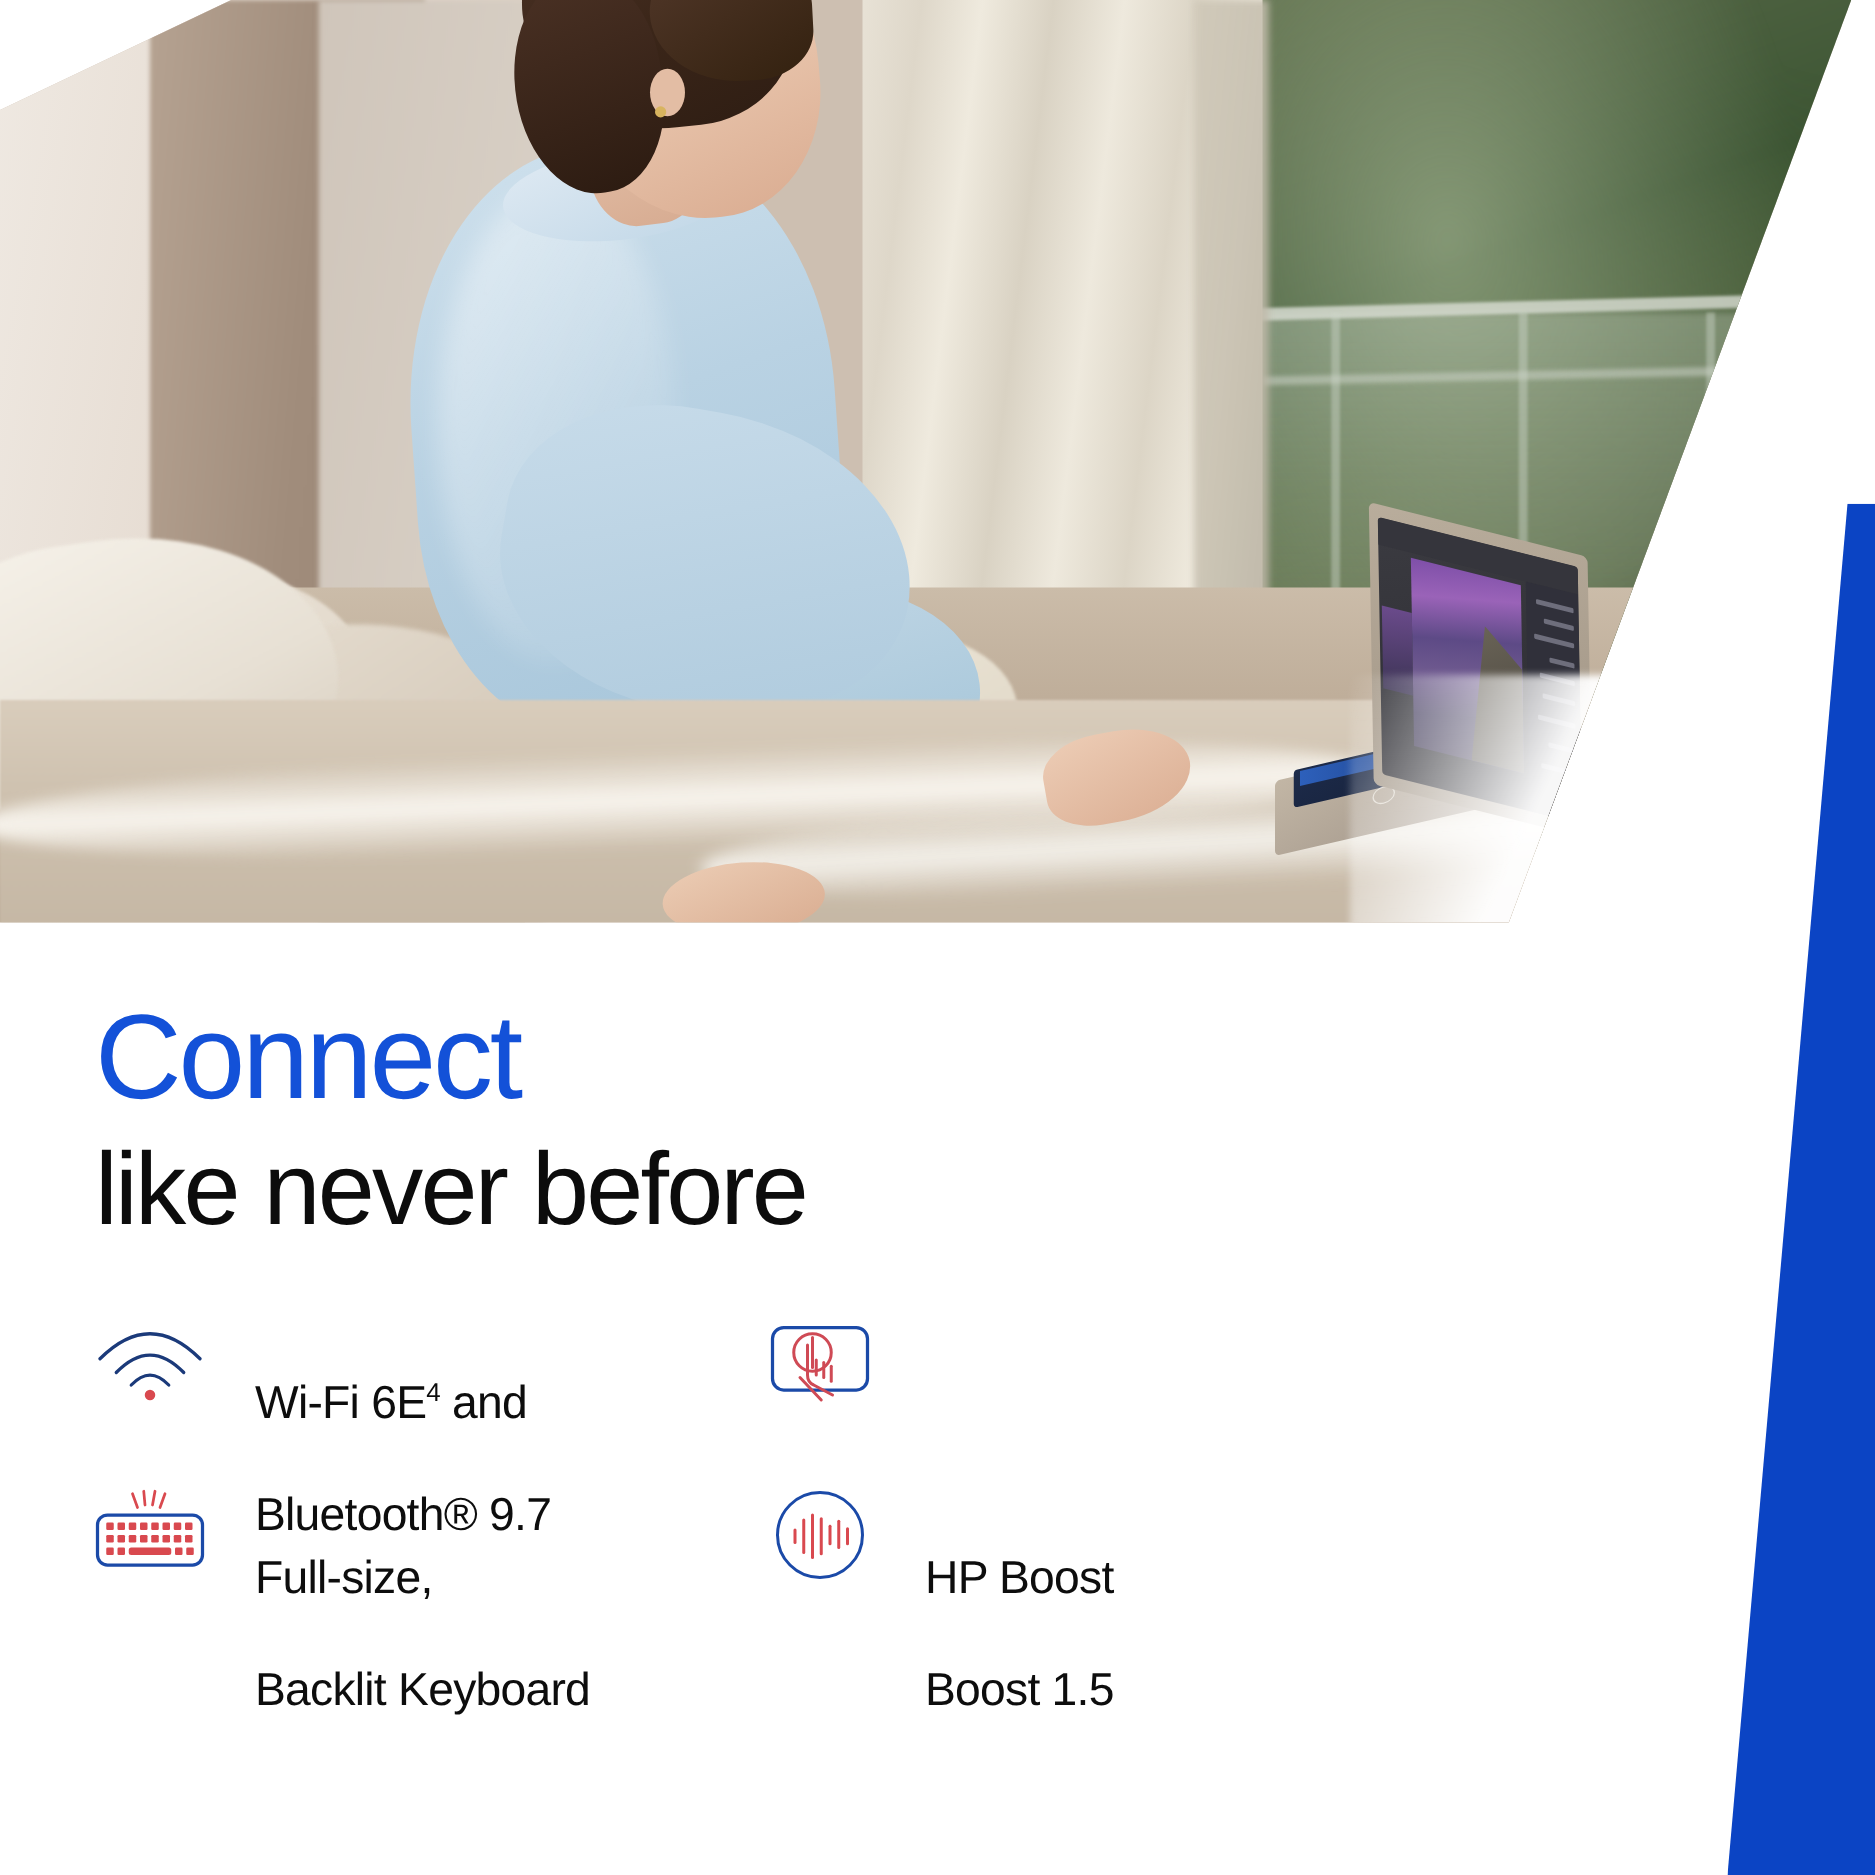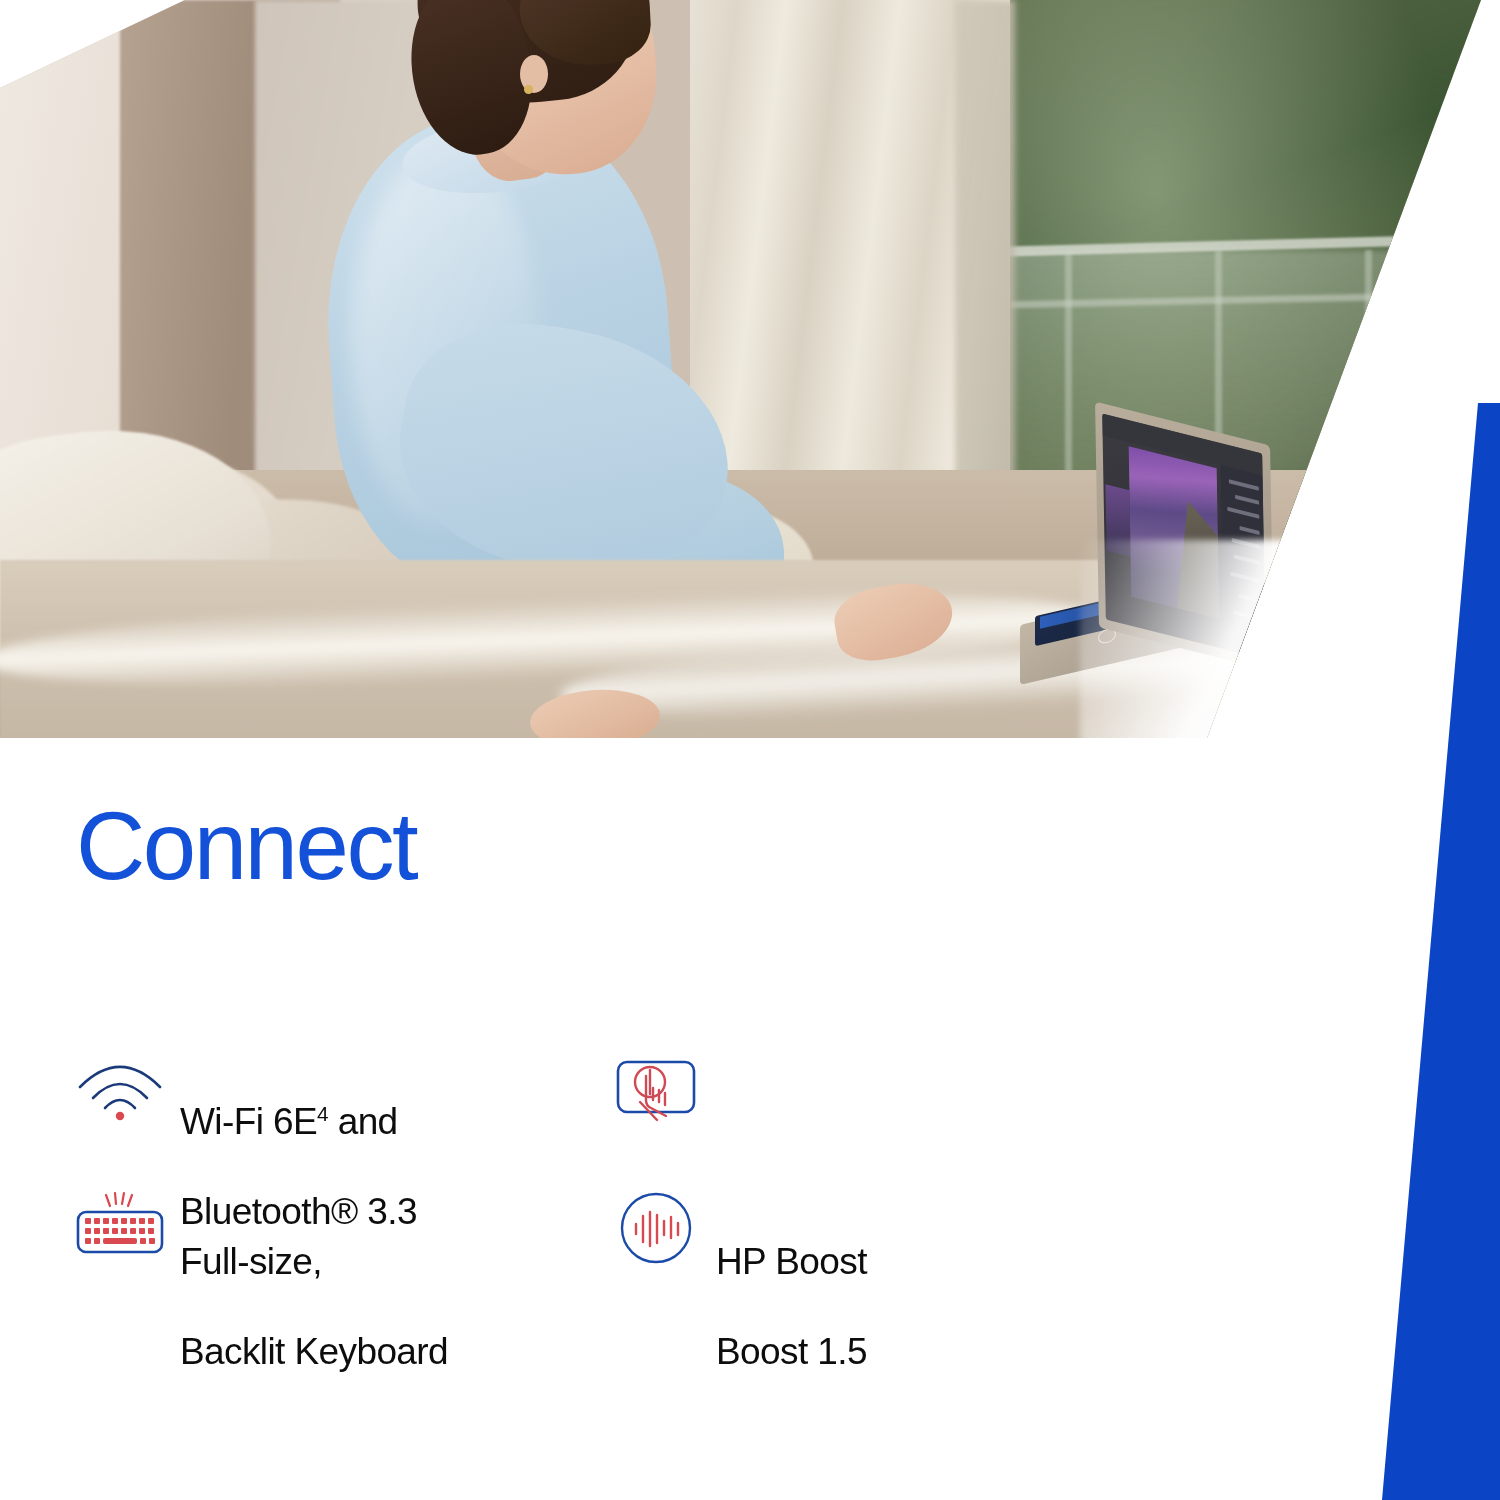--- a/index.html
+++ b/index.html
@@ -175,21 +175,21 @@
     font-family:"Liberation Sans", sans-serif;
   }
   .h-line2{
     font-size:82px;line-height:1.08;font-weight:400;letter-spacing:-2.2px;
     color:#0c0c0c;margin-top:14px;
     font-family:"Liberation Sans", sans-serif;
   }
 
   .features{position:absolute;left:72px;top:1040px;width:1080px;
     display:grid;grid-template-columns:536px 536px;grid-template-rows:140px 140px;}
-  .feature{display:flex;align-items:flex-start;gap:12px;}
+  .feature{display:flex;align-items:flex-start;gap:36px;}
   .f-icon{width:96px;min-width:96px;height:96px;display:flex;align-items:center;justify-content:center;}
   .f-label{font-size:37px;line-height:1.22;color:#0d0d0d;letter-spacing:-0.6px;
     padding-top:14px;font-family:"Liberation Sans", sans-serif;white-space:pre-line;}
   .f-label sup{font-size:.56em;vertical-align:super;line-height:0;}
 </style>
 </head>
 <body>
 
 <div id="stage">
 
@@ -262,36 +262,37 @@
       <div class="photo-fade"></div>
     </div>
   </div>
 
   <div class="blue-band">
     <div class="fill" id="band-fill" style="background: rgb(11, 68, 196);"></div>
   </div>
 
   <div class="headline">
     <div class="h-line1" id="hl1" style="color: rgb(19, 81, 216);">Connect</div>
+    <div class="h-line2">like never before</div>
   </div>
 
   <div class="features">
 
     <div class="feature">
       <div class="f-icon">
         <svg width="92" height="70" viewBox="0 0 92 70">
           <path d="M6 34 Q46 -6 86 34" fill="none" stroke="#1b3a7a" stroke-width="2.6" stroke-linecap="round"></path>
           <path d="M19 45 Q46 17 73 45" fill="none" stroke="#1b3a7a" stroke-width="2.6" stroke-linecap="round"></path>
           <path d="M31 55 Q46 39 61 55" fill="none" stroke="#1b3a7a" stroke-width="2.6" stroke-linecap="round"></path>
           <circle cx="46" cy="63" r="4.2" fill="#d9494f"></circle>
         </svg>
       </div>
       <div class="f-label">
         <span>Wi-Fi 6E</span><sup>4</sup><span> and</span><br>
-        <span>Bluetooth® 3.3</span>
+        <span>Bluetooth® 9.7</span>
       </div>
     </div>
 
     <div class="feature">
       <div class="f-icon">
         <svg width="92" height="76" viewBox="0 0 92 76">
           <rect x="8" y="12" width="76" height="50" rx="9" ry="9" fill="none" stroke="#1b4aa8" stroke-width="2.6"></rect>
           <circle cx="40" cy="32" r="15" fill="none" stroke="#cf4a55" stroke-width="2.4"></circle>
           <path d="M40 20 L40 44" stroke="#cf4a55" stroke-width="2.4" stroke-linecap="round"></path>
           <path d="M36 26 L36 50 Q36 56 41 58 L56 66" fill="none" stroke="#cf4a55" stroke-width="2.4" stroke-linecap="round"></path>

